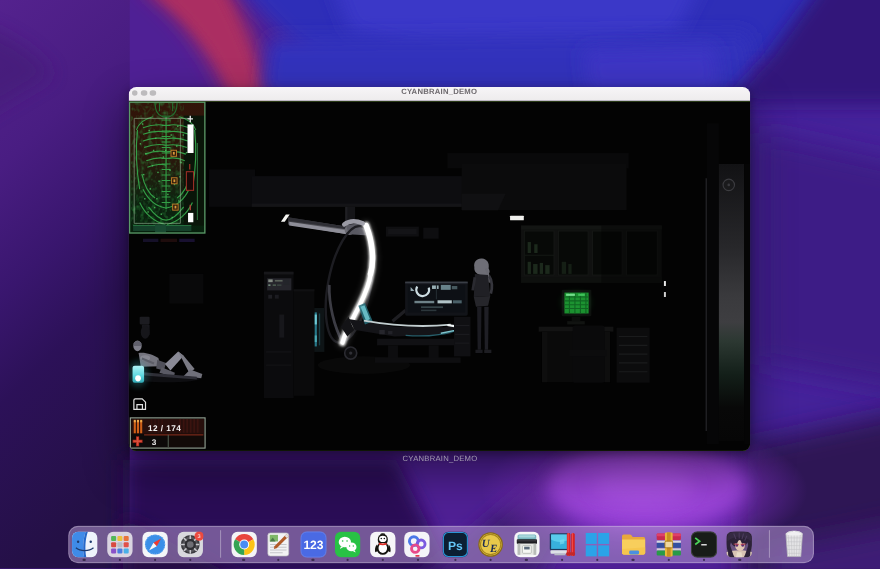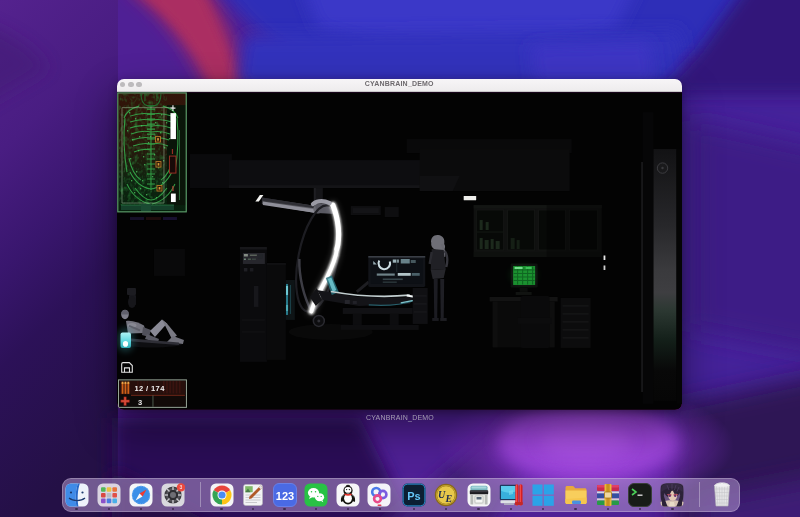--- a/index.html
+++ b/index.html
@@ -2,21 +2,21 @@
 <html><head>
 <meta charset="utf-8">
 <style>
   html,body{margin:0;padding:0;}
   body{width:800px;height:517px;overflow:hidden;position:relative;font-family:"Liberation Sans",sans-serif;background:#4a1f8a;}
   #wall{position:absolute;left:0;top:0;width:800px;height:517px;}
   #win{position:absolute;left:116.5px;top:78.5px;width:565.5px;height:331.5px;border-radius:7px;box-shadow:0 18px 40px rgba(0,0,0,0.45),0 2px 8px rgba(0,0,0,0.3);overflow:hidden;}
   #titlebar{position:absolute;left:0;top:0;width:100%;height:13.5px;background:linear-gradient(#f7f5f7,#eeeced);border-bottom:1px solid #c9c7c9;box-sizing:border-box;}
   .tl{position:absolute;top:3.2px;width:5.8px;height:5.8px;border-radius:50%;background:#bdbbbd;}
   #title{position:absolute;left:0;right:0;top:1px;text-align:center;font-size:7px;font-weight:bold;color:#6e6a6e;letter-spacing:0.2px;}
-  #content{position:absolute;left:0;top:13.5px;width:565.5px;height:318px;background:#a21caf;}
+  #content{position:absolute;left:0;top:13.5px;width:565.5px;height:318px;background:#4d7c0f;}
   #caption{position:absolute;left:0;top:413.5px;width:800px;text-align:center;font-size:7px;color:#a59db2;letter-spacing:0.2px;}
   #dock{position:absolute;left:61.5px;top:477.5px;width:678px;height:34.8px;background:rgba(176,150,205,0.55);border:1px solid rgba(255,255,255,0.25);border-radius:9px;box-sizing:border-box;}
   .ic{position:absolute;top:482.5px;width:24px;height:24px;}
   .dot{position:absolute;top:508px;width:2.4px;height:2.4px;border-radius:50%;background:rgba(40,30,55,0.75);}
   .sep{position:absolute;top:482px;width:1px;height:25px;background:rgba(255,255,255,0.32);}
 </style>
 </head>
 <body>
 <svg id="wall" viewBox="0 0 800 517" preserveAspectRatio="none">
   <defs>

